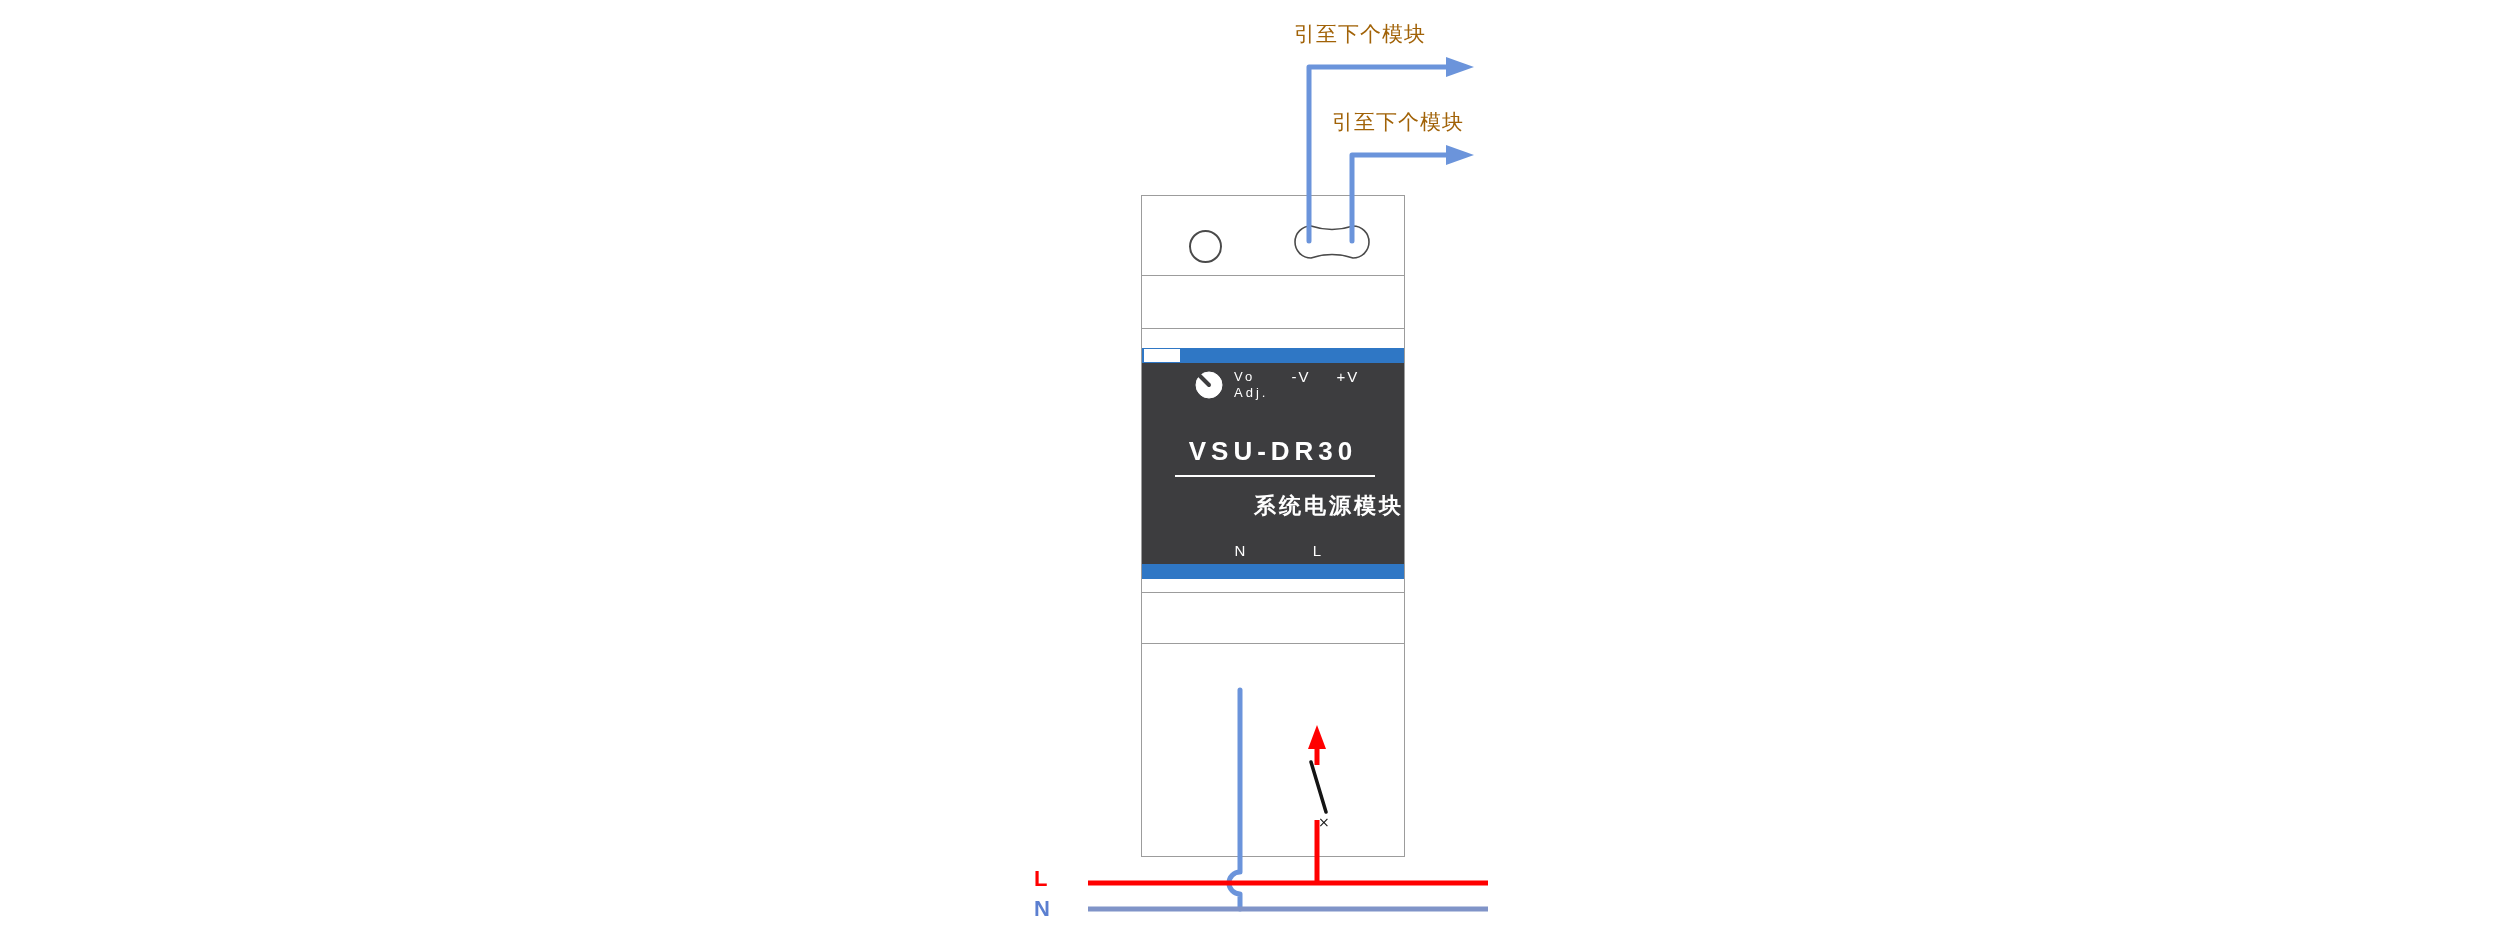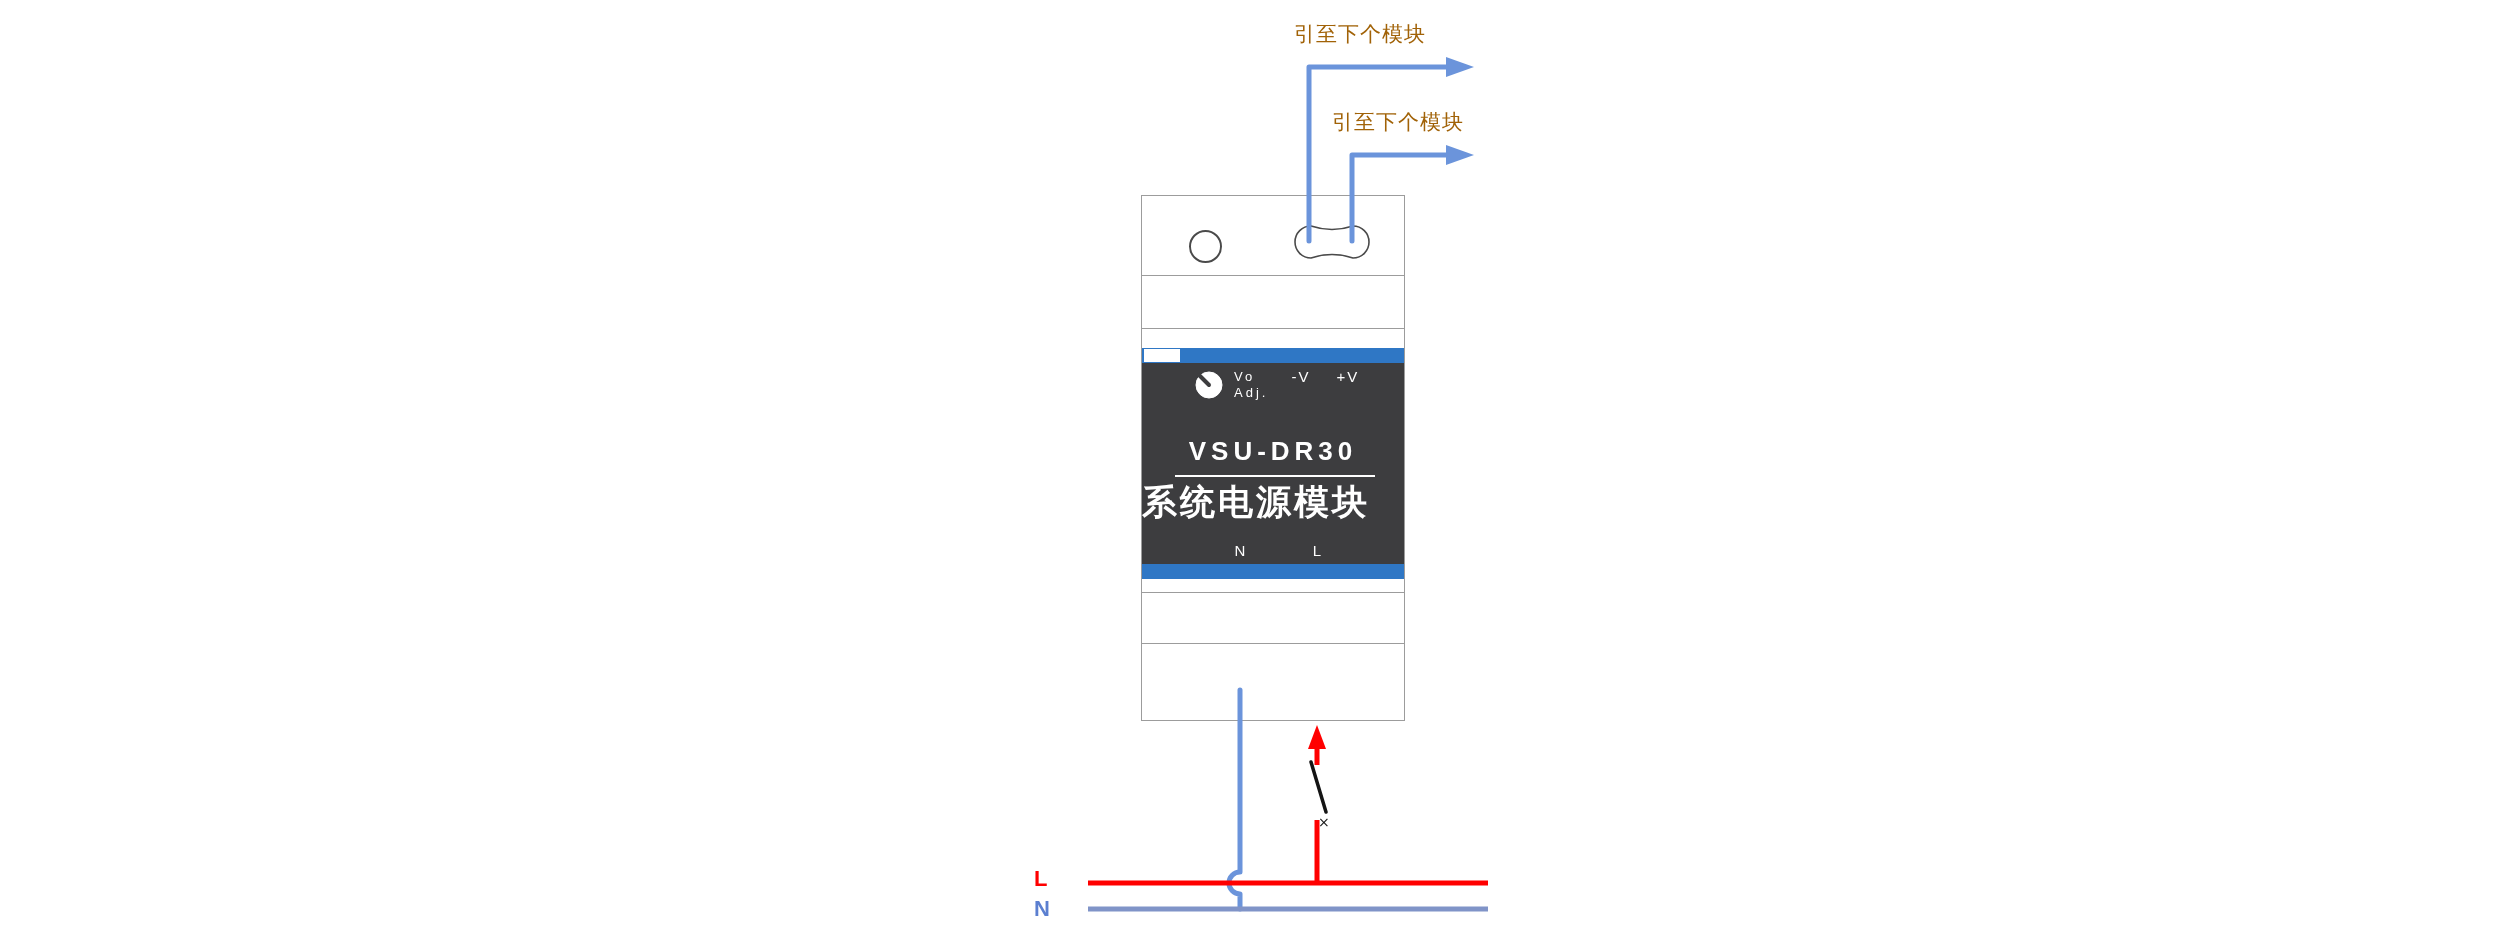--- a/index.html
+++ b/index.html
@@ -15,21 +15,21 @@
   html,body{background:#fff}
   body{font-family:"Liberation Sans","DejaVu Sans",sans-serif}
   .canvas{position:relative;width:2500px;height:950px;background:#fff;overflow:hidden}
 
   
   .ann{position:absolute;transform:translateX(-50%);font-size:21px;color:#a16207;white-space:nowrap;letter-spacing:1px}
   .ann1{left:1360px;top:20px}
   .ann2{left:1398px;top:108px}
 
   
-  .module{position:absolute;left:1141px;top:195px;width:264px;height:526px;background:#fff;border:1px solid var(--line-gray)}
+  .module{position:absolute;left:1141px;top:195px;width:264px;height:662px;background:#fff;border:1px solid var(--line-gray)}
   .sec{position:absolute;left:0;width:100%}
   .sec-top{top:0;height:80px;border-bottom:1px solid var(--line-gray)}
   .sec-band1{top:80px;height:53px;border-bottom:1px solid var(--line-gray)}
   .sec-gap2{top:383px;height:14px;border-bottom:1px solid var(--line-gray)}
   .sec-band2{top:397px;height:51px;border-bottom:1px solid var(--line-gray)}
   .sec-bottom{top:448px;height:78px}
 
   .hole{position:absolute;background:#fff;border:2px solid #4a4a4a;border-radius:50%}
   .mount-hole{left:47px;top:34px;width:33px;height:33px}
   .stadium{position:absolute;left:147px;top:28px;width:86px;height:36px}
@@ -46,21 +46,21 @@
   .pot line{stroke:var(--panel-dark);stroke-width:4;stroke-linecap:round}
   .pot-label{position:absolute;left:92px;top:6px;font-size:13px;line-height:16px;letter-spacing:3px;color:#fff}
   .pot-label span{display:block}
   .term{position:absolute;width:40px;text-align:center;font-size:15px;letter-spacing:2px;color:#fff}
   .term-mv{left:139px;top:5px}
   .term-pv{left:186px;top:5px}
   .term-n{left:79px;top:179px}
   .term-l{left:156px;top:179px}
   .title{position:absolute;left:0;top:73px;width:100%;text-align:center;font-size:26px;letter-spacing:5px;font-weight:bold;color:#fff}
   .divider{position:absolute;left:33px;top:112px;width:200px;height:2px;background:#fff}
-  .subtitle{position:absolute;left:0;top:116px;width:100%;text-align:left;font-size:35px;letter-spacing:3px;font-weight:bold;color:#fff}
+  .subtitle{position:absolute;left:0;top:128px;width:100%;text-align:right;font-size:22px;letter-spacing:3px;font-weight:bold;color:#fff}
 
   
   .wires{position:absolute;left:0;top:0;width:2500px;height:950px;pointer-events:none}
   .wire-blue{stroke:var(--wire-blue);stroke-width:5;fill:none;stroke-linejoin:round;stroke-linecap:round}
   .arrow-blue{fill:var(--wire-blue);stroke:none}
   .wire-red{stroke:var(--wire-red);stroke-width:5;fill:none}
   .arrow-red{fill:var(--wire-red);stroke:none}
   .switch-blade{stroke:#141414;stroke-width:3.5;stroke-linecap:round}
   .switch-x{fill:#141414;font-size:14px;font-family:"DejaVu Sans",sans-serif}
   .bus-red{stroke:var(--wire-red);stroke-width:5}

